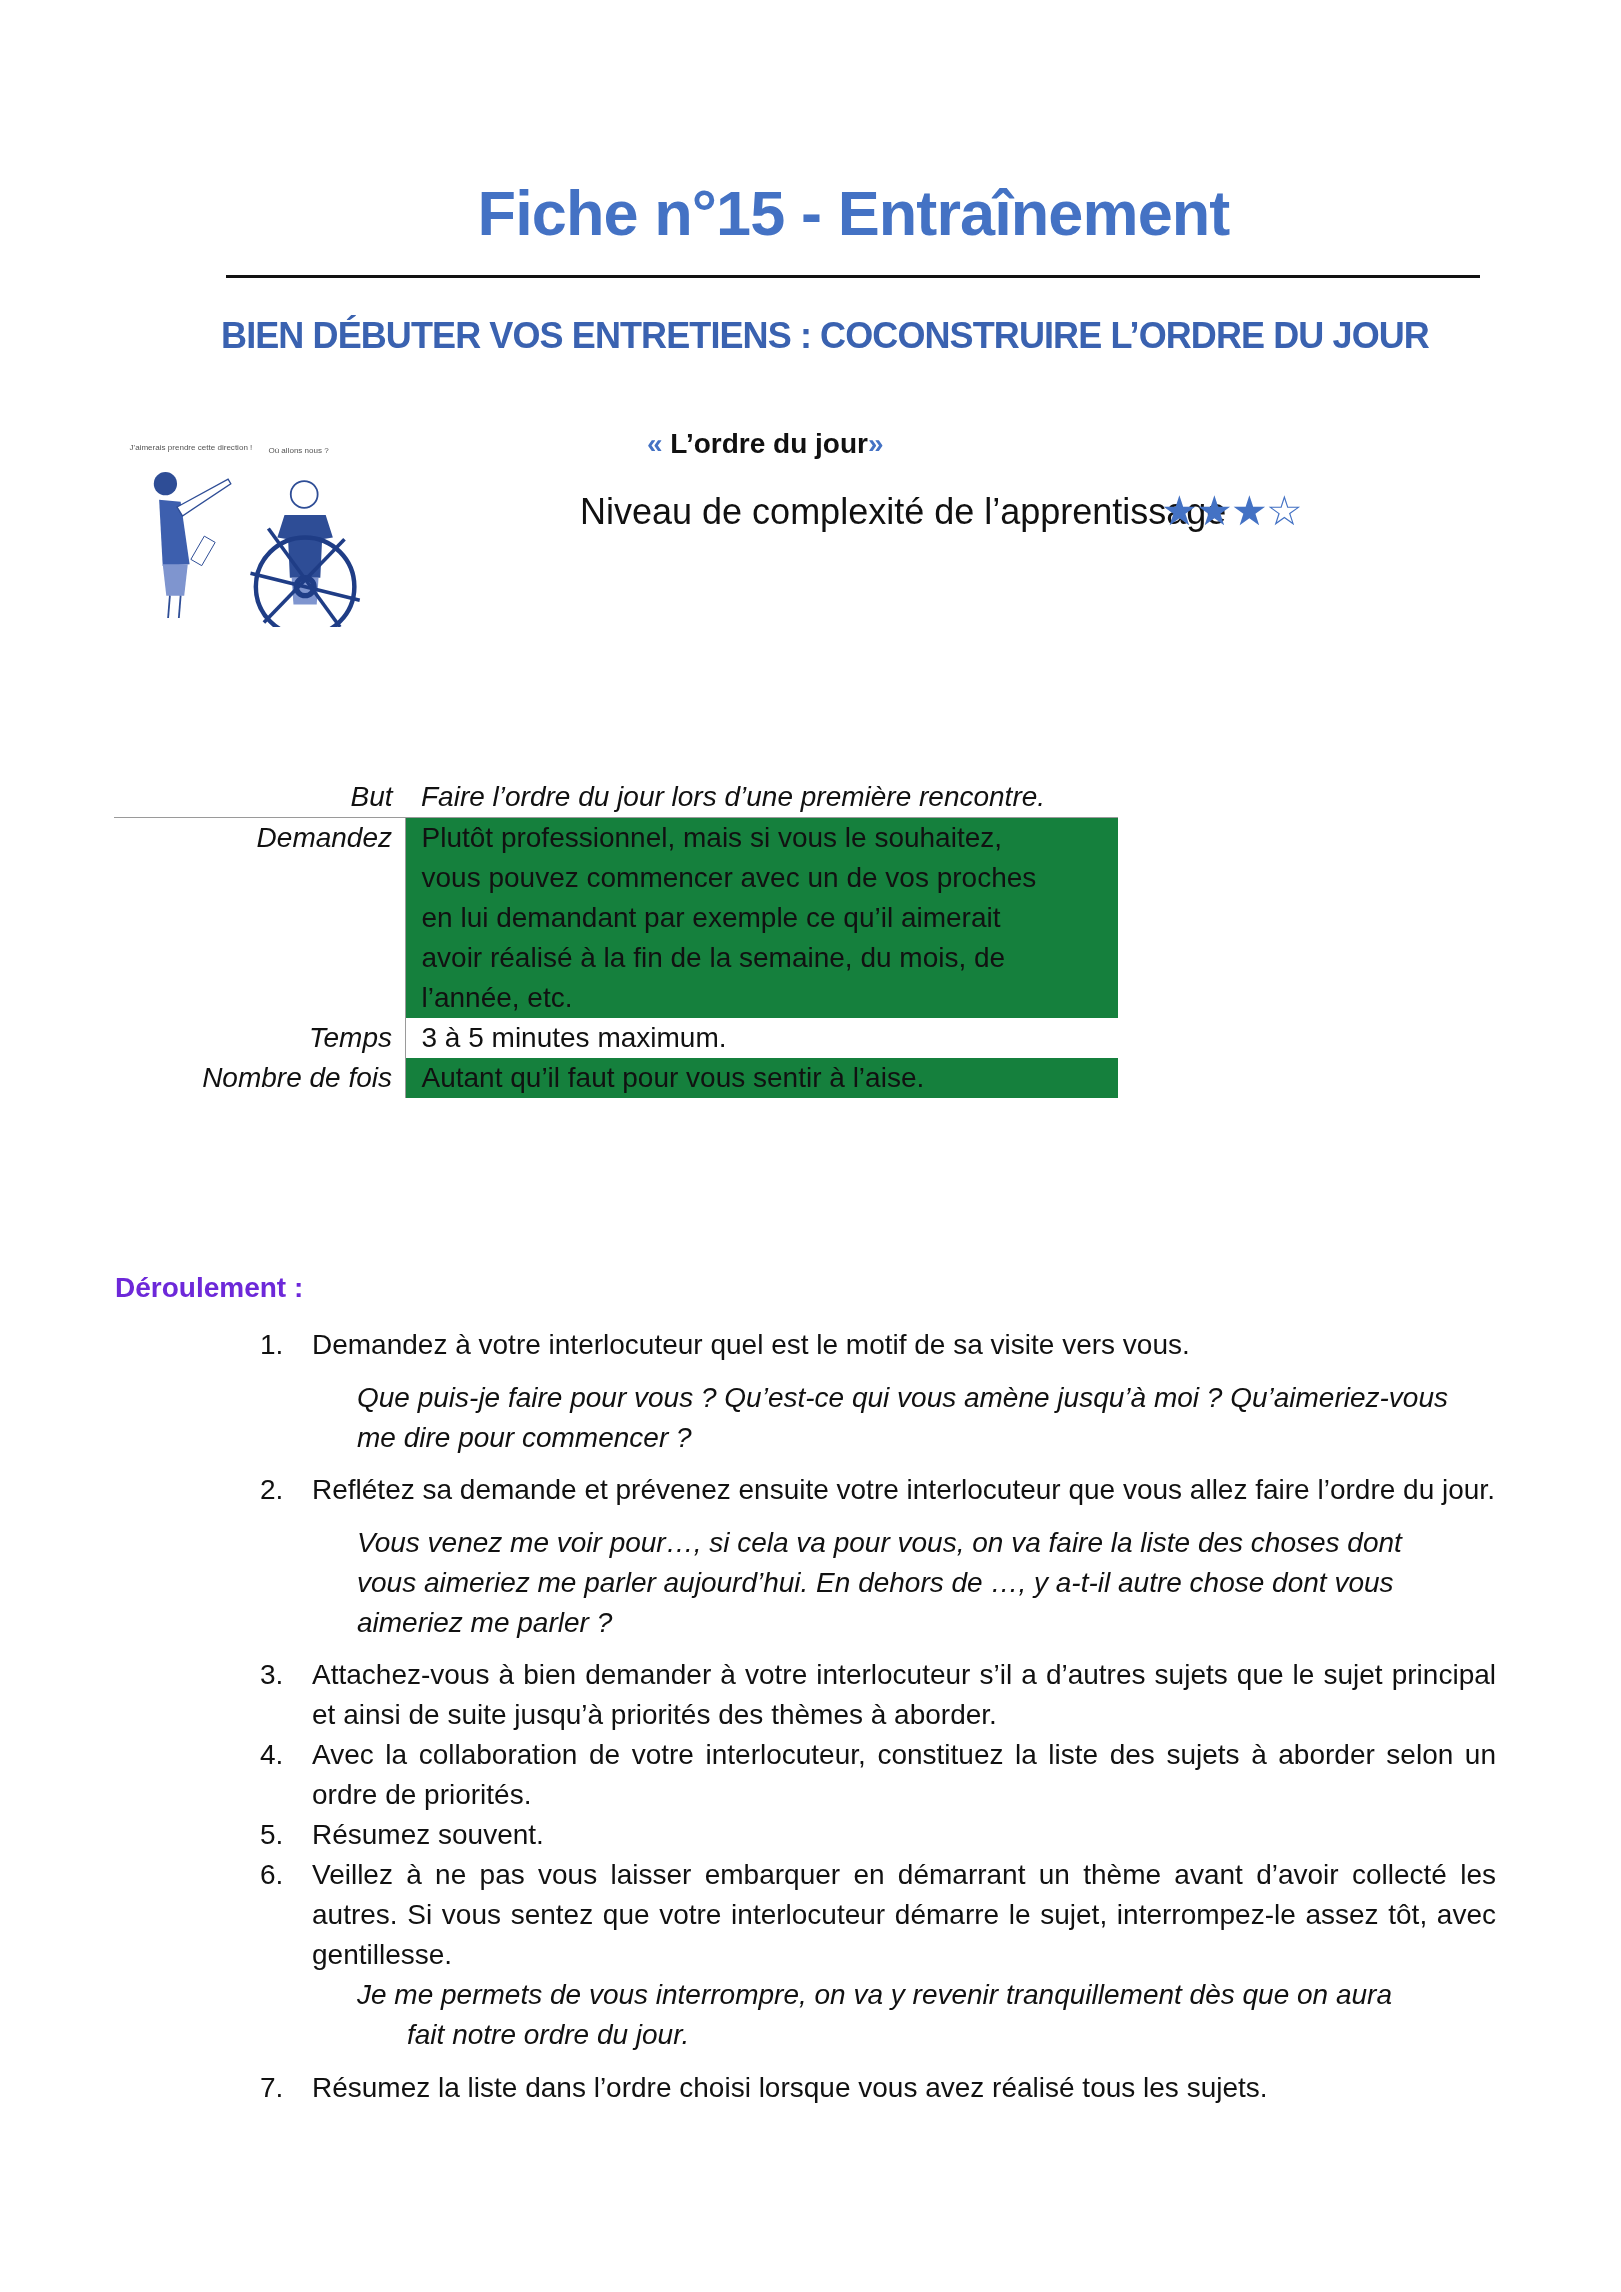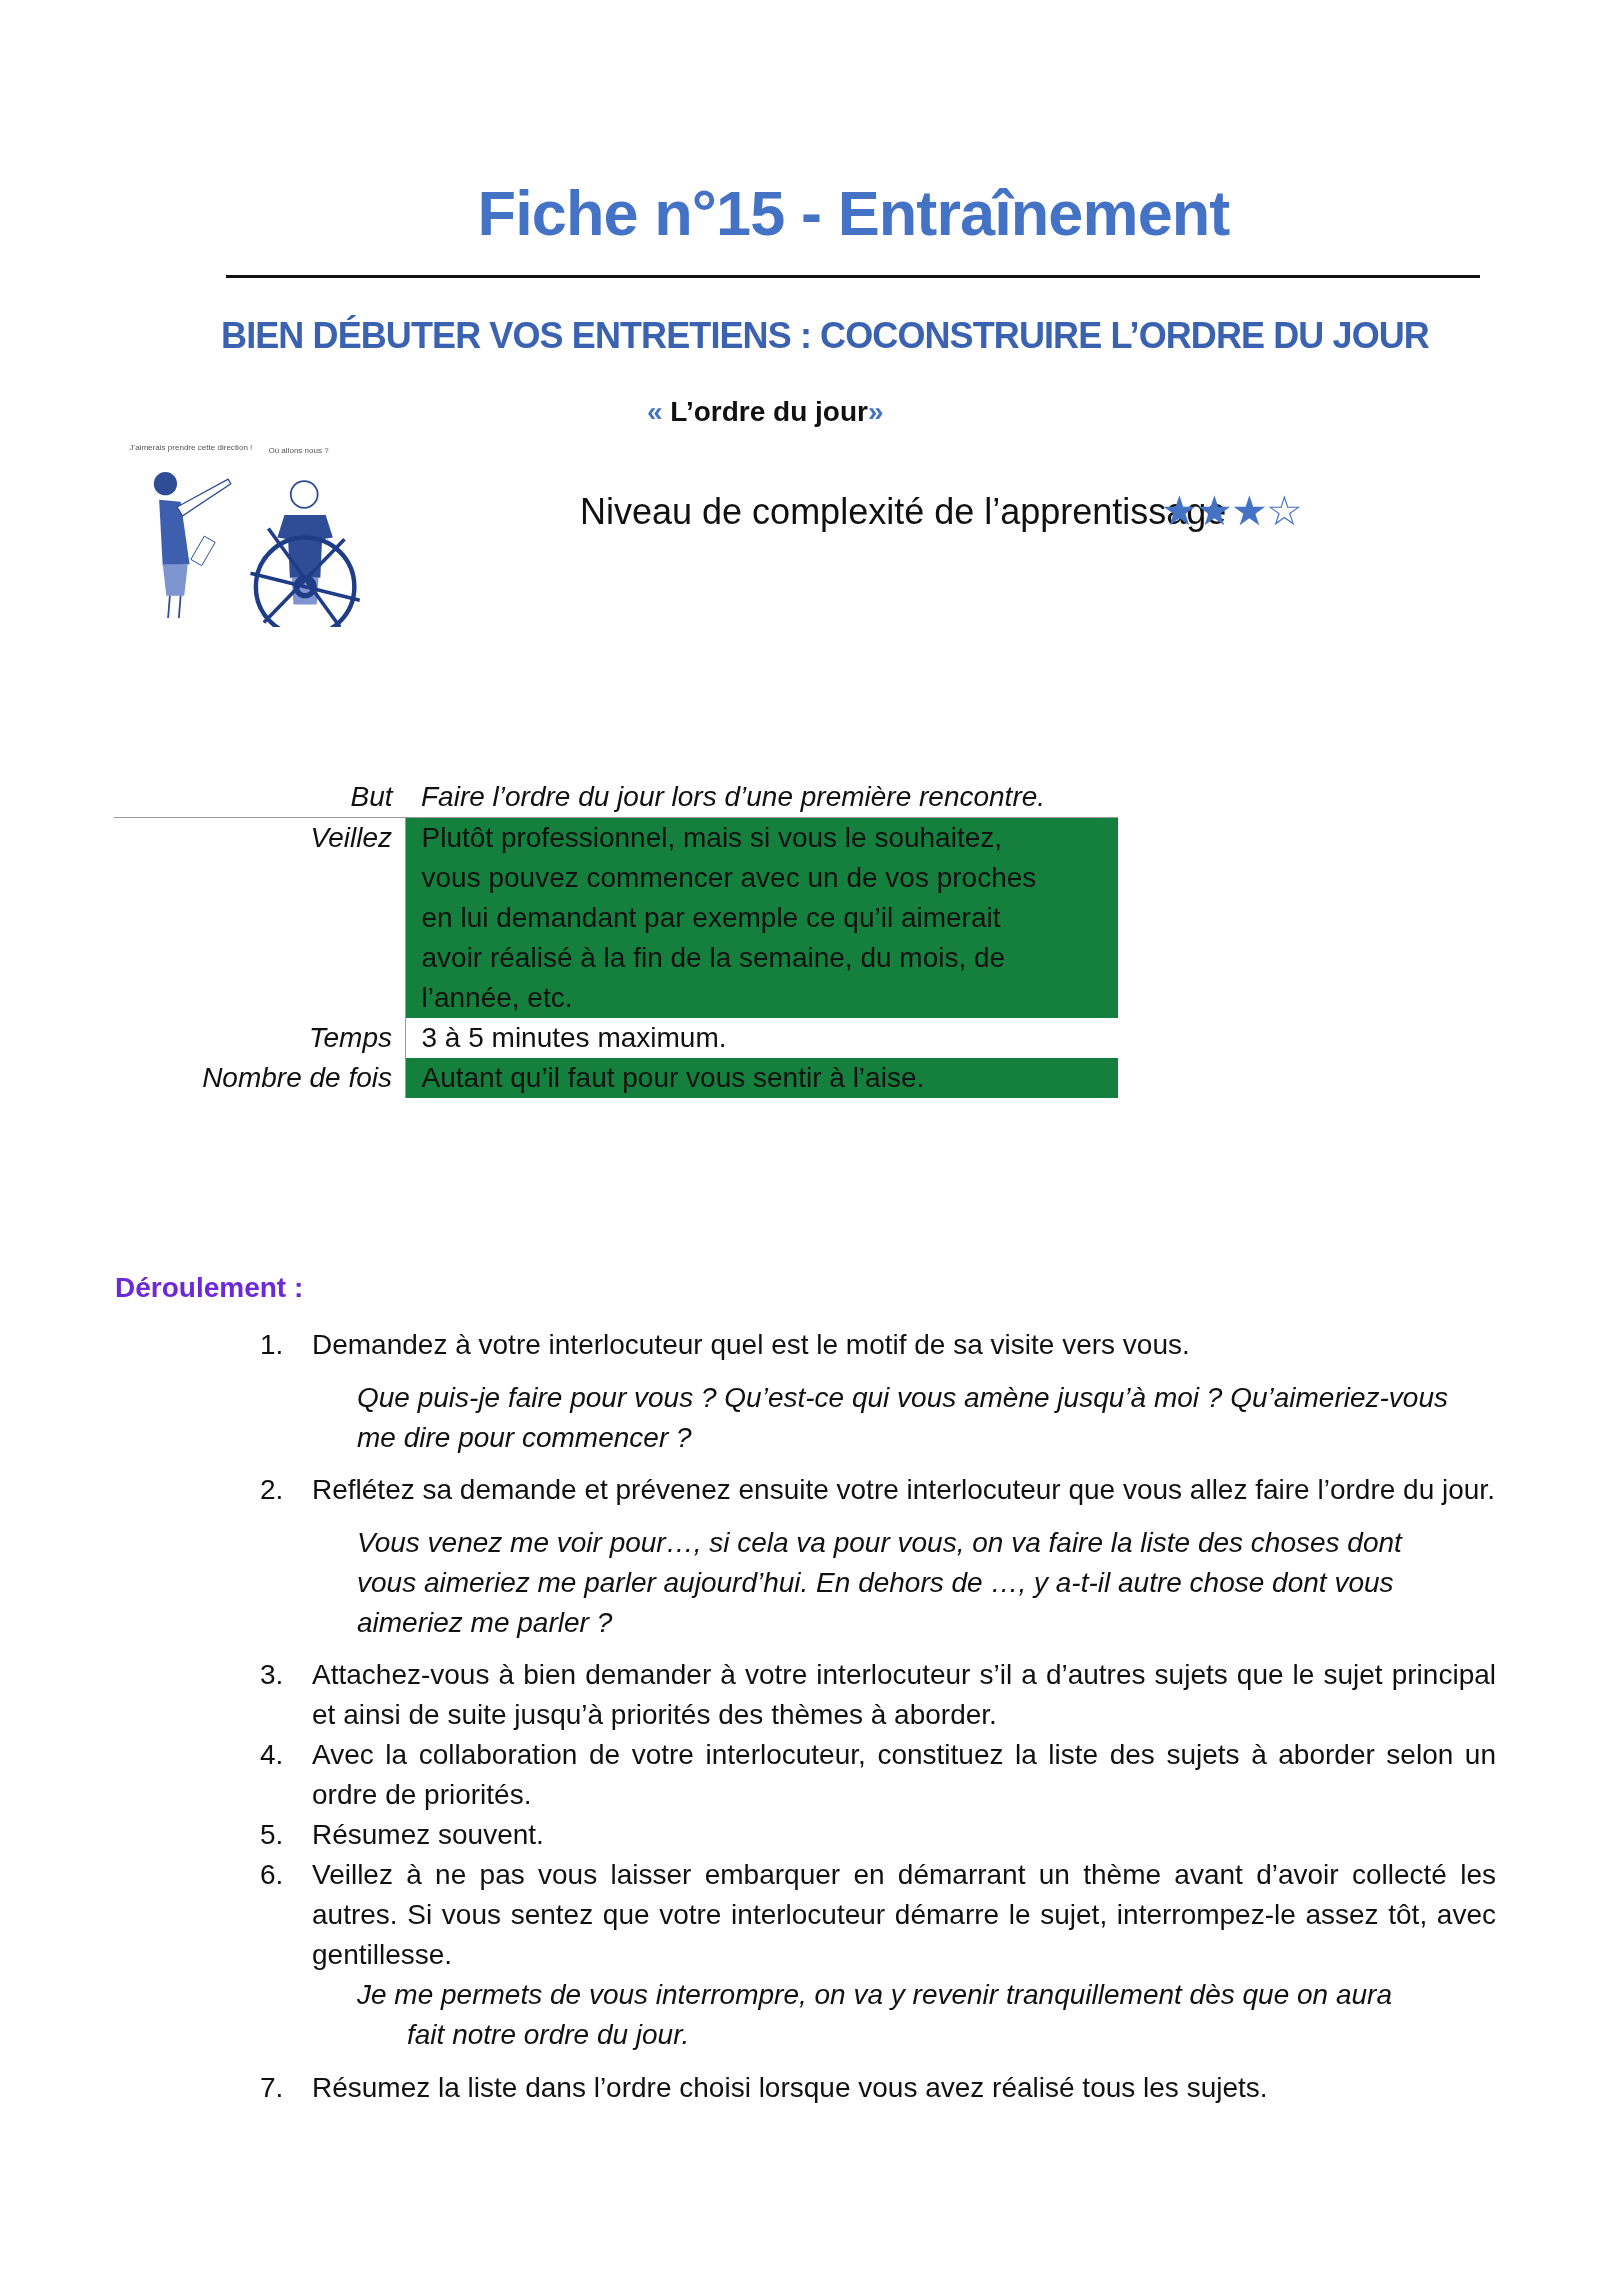--- a/index.html
+++ b/index.html
@@ -4,21 +4,21 @@
 <style>
   html, body { margin:0; padding:0; background:#ffffff; }
   body { width:1621px; height:2293px; position:relative; overflow:hidden;
          font-family:"Liberation Sans", sans-serif; color:#111; }
   .abs { position:absolute; }
   #title { left:0; width:1707px; top:177px; text-align:center; font-size:63px; font-weight:bold;
            color:#4472C4; letter-spacing:-0.9px; white-space:nowrap; }
   #rule { left:226px; top:275px; width:1254px; height:2.7px; background:#111; }
   #subtitle { left:0; width:1610px; top:315px; text-align:center; font-size:36px; font-weight:bold;
               color:#3A62B0; letter-spacing:-0.9px; white-space:nowrap;padding-left:20px; }
-  #exercise-name { left:647px; top:396px; font-size:28px; font-weight:bold; white-space:nowrap; }
+  #exercise-name { left:647px; top:428px; font-size:28px; font-weight:bold; white-space:nowrap; }
   #exercise-name .q { color:#4472C4; }
   #complexity-label { left:580px; top:491px; font-size:36px; white-space:nowrap; }
   #stars { left:1161px; top:487px; font-size:41px; color:#4472C4; letter-spacing:-1.8px; white-space:nowrap; }
   #illustration { left:125px; top:430px; width:242px; height:197px; }
 
   #info-table { left:114px; top:777px; width:1004px; border-collapse:collapse; font-size:28px; }
   #info-table td { padding:0; vertical-align:top; line-height:40px; }
   #info-table td.lbl { width:278px; text-align:right; font-style:italic; padding-right:12.5px; }
   #info-table td.val { padding-left:16px; border-left:1.8px solid #9a9a9a; }
   #info-table tr.first td { border-bottom:1.8px solid #9a9a9a; font-style:italic; }
@@ -79,21 +79,21 @@
   <span>★★★</span><span>☆</span>
 </div>
 
 <table id="info-table" class="abs">
   <tbody>
       <tr class="first">
     <td class="lbl">But</td>
     <td class="val">Faire l’ordre du jour lors d’une première rencontre.</td>
   </tr>
   <tr class="shade">
-    <td class="lbl">Veillez</td>
+    <td class="lbl">Demandez</td>
     <td class="val" style="padding-right:54px">Plutôt professionnel, mais si vous le souhaitez, vous pouvez commencer avec un de vos proches en lui demandant par exemple ce qu’il aimerait avoir réalisé à la fin de la semaine, du mois, de l’année, etc.</td>
   </tr>
   <tr>
     <td class="lbl">Temps</td>
     <td class="val">3 à 5 minutes maximum.</td>
   </tr>
   <tr class="shade">
     <td class="lbl">Nombre de fois</td>
     <td class="val">Autant qu’il faut pour vous sentir à l’aise.</td>
   </tr>

